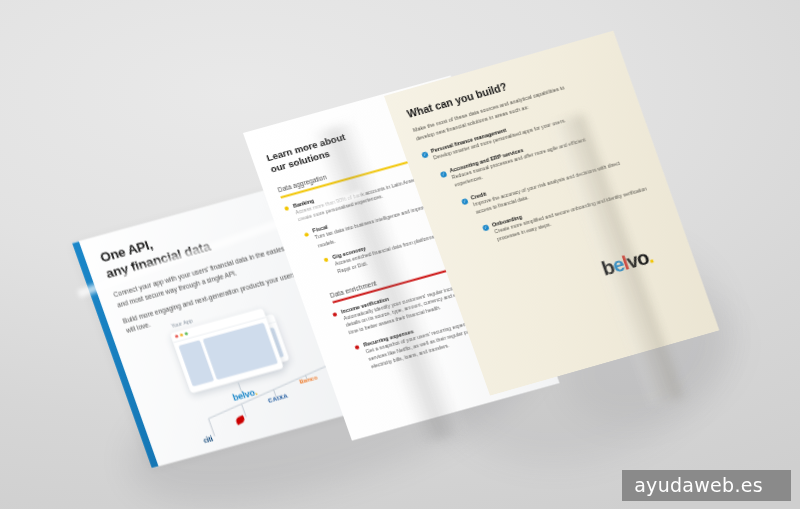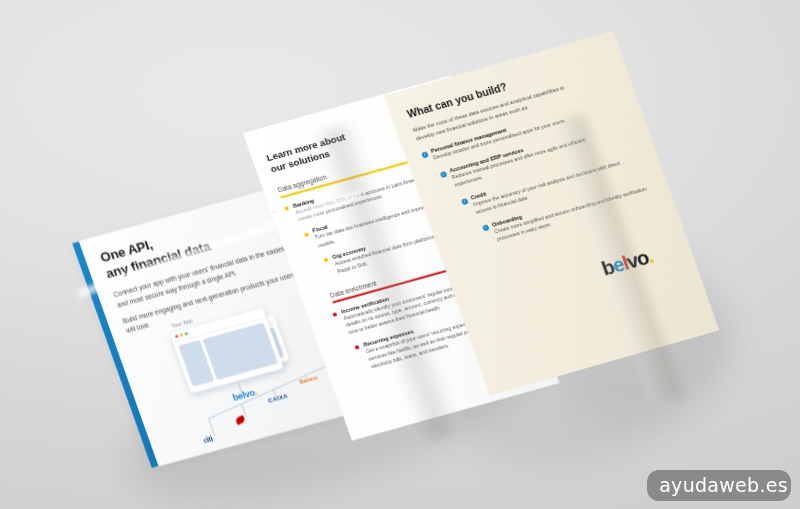--- a/index.html
+++ b/index.html
@@ -186,23 +186,22 @@
   #hl1{
     left:70px;top:240px;width:300px;height:8px;background:rgba(255,255,255,.7);
     transform:rotate(-19.5deg);filter:blur(2px);
   }
 
   
   #watermark{
     position:absolute;right:9px;bottom:8px;
     background:#8a8a8a;color:#ffffff;
     font-size:19px;letter-spacing:.3px;
-    padding:4px 3px 5px 12px;
+    padding:4px 28px 5px 12px;
     font-family:"DejaVu Sans", sans-serif;
-    border-radius:12px;
   }
 </style>
 </head>
 <body>
 
 <div id="stage">
 
   <div class="shadow" id="sh1"></div>
   <div class="shadow" id="sh2"></div>
   <div class="shadow" id="sh3"></div>

